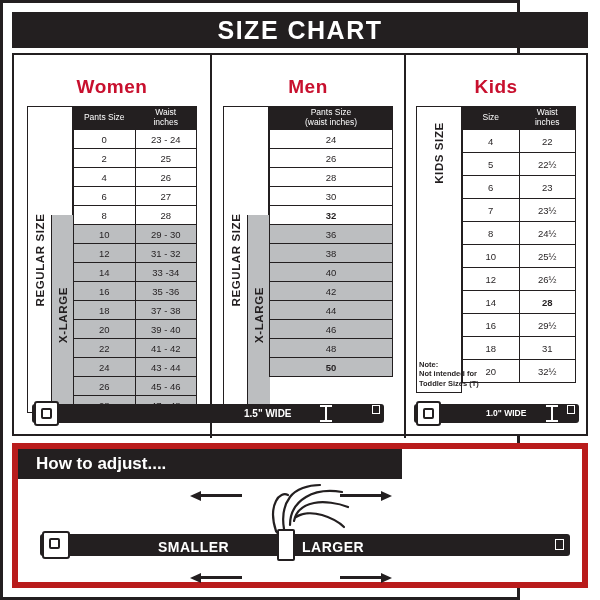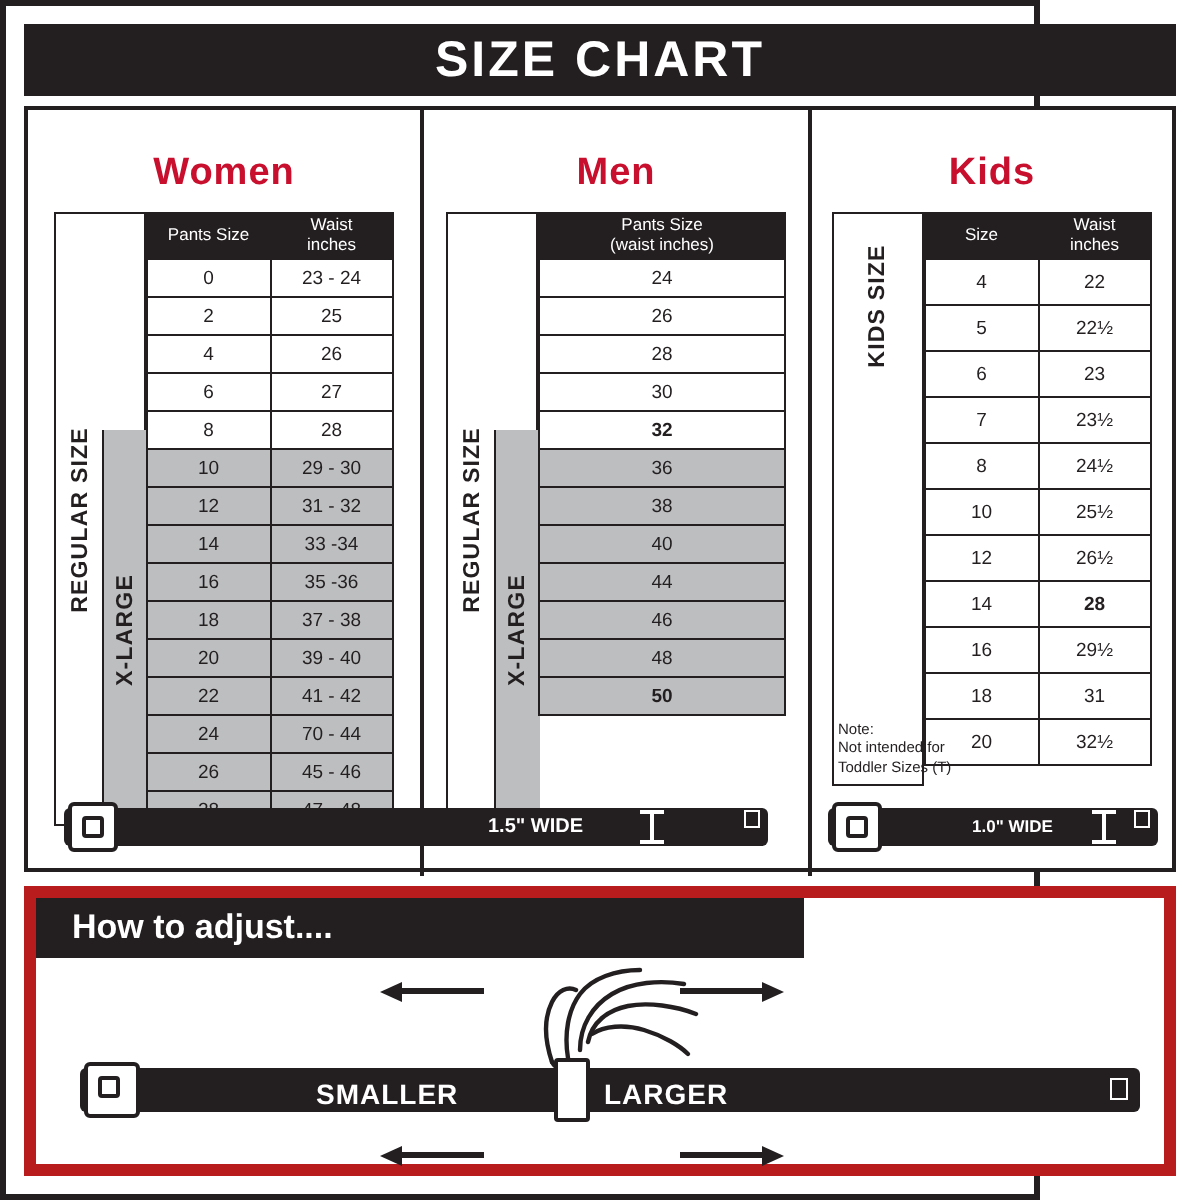--- a/index.html
+++ b/index.html
@@ -126,21 +126,21 @@
     align-items: flex-start;
     justify-content: center;
     padding-top: 40px;
   }
   .kids-note {
     position: absolute;
     left: 2px;
     bottom: 4px;
     width: 80px;
     font-size: 7.5px;
-    font-weight: normal;
+    font-weight: bold;
     line-height: 1.25;
     text-align: left;
   }
   table.sz {
     position: absolute;
     left: 46px;
     top: 0;
     border-collapse: collapse;
     table-layout: fixed;
   }
@@ -435,21 +435,21 @@
             <tr class="shade">
                 <td>20</td>
                 <td>39 - 40</td>
               </tr>
             <tr class="shade">
                 <td>22</td>
                 <td>41 - 42</td>
               </tr>
             <tr class="shade">
                 <td>24</td>
-                <td>70 - 44</td>
+                <td>43 - 44</td>
               </tr>
             <tr class="shade">
                 <td>26</td>
                 <td>45 - 46</td>
               </tr>
             <tr class="shade">
                 <td>28</td>
                 <td>47 - 48</td>
               </tr>
           </tbody>
@@ -494,20 +494,23 @@
             <tr class="shade">
                 <td>36</td>
               </tr>
             <tr class="shade">
                 <td>38</td>
               </tr>
             <tr class="shade">
                 <td>40</td>
               </tr>
             <tr class="shade">
+                <td>42</td>
+              </tr>
+            <tr class="shade">
                 <td>44</td>
               </tr>
             <tr class="shade">
                 <td>46</td>
               </tr>
             <tr class="shade">
                 <td>48</td>
               </tr>
             <tr class="shade">
                 <td class="bold">50</td>

